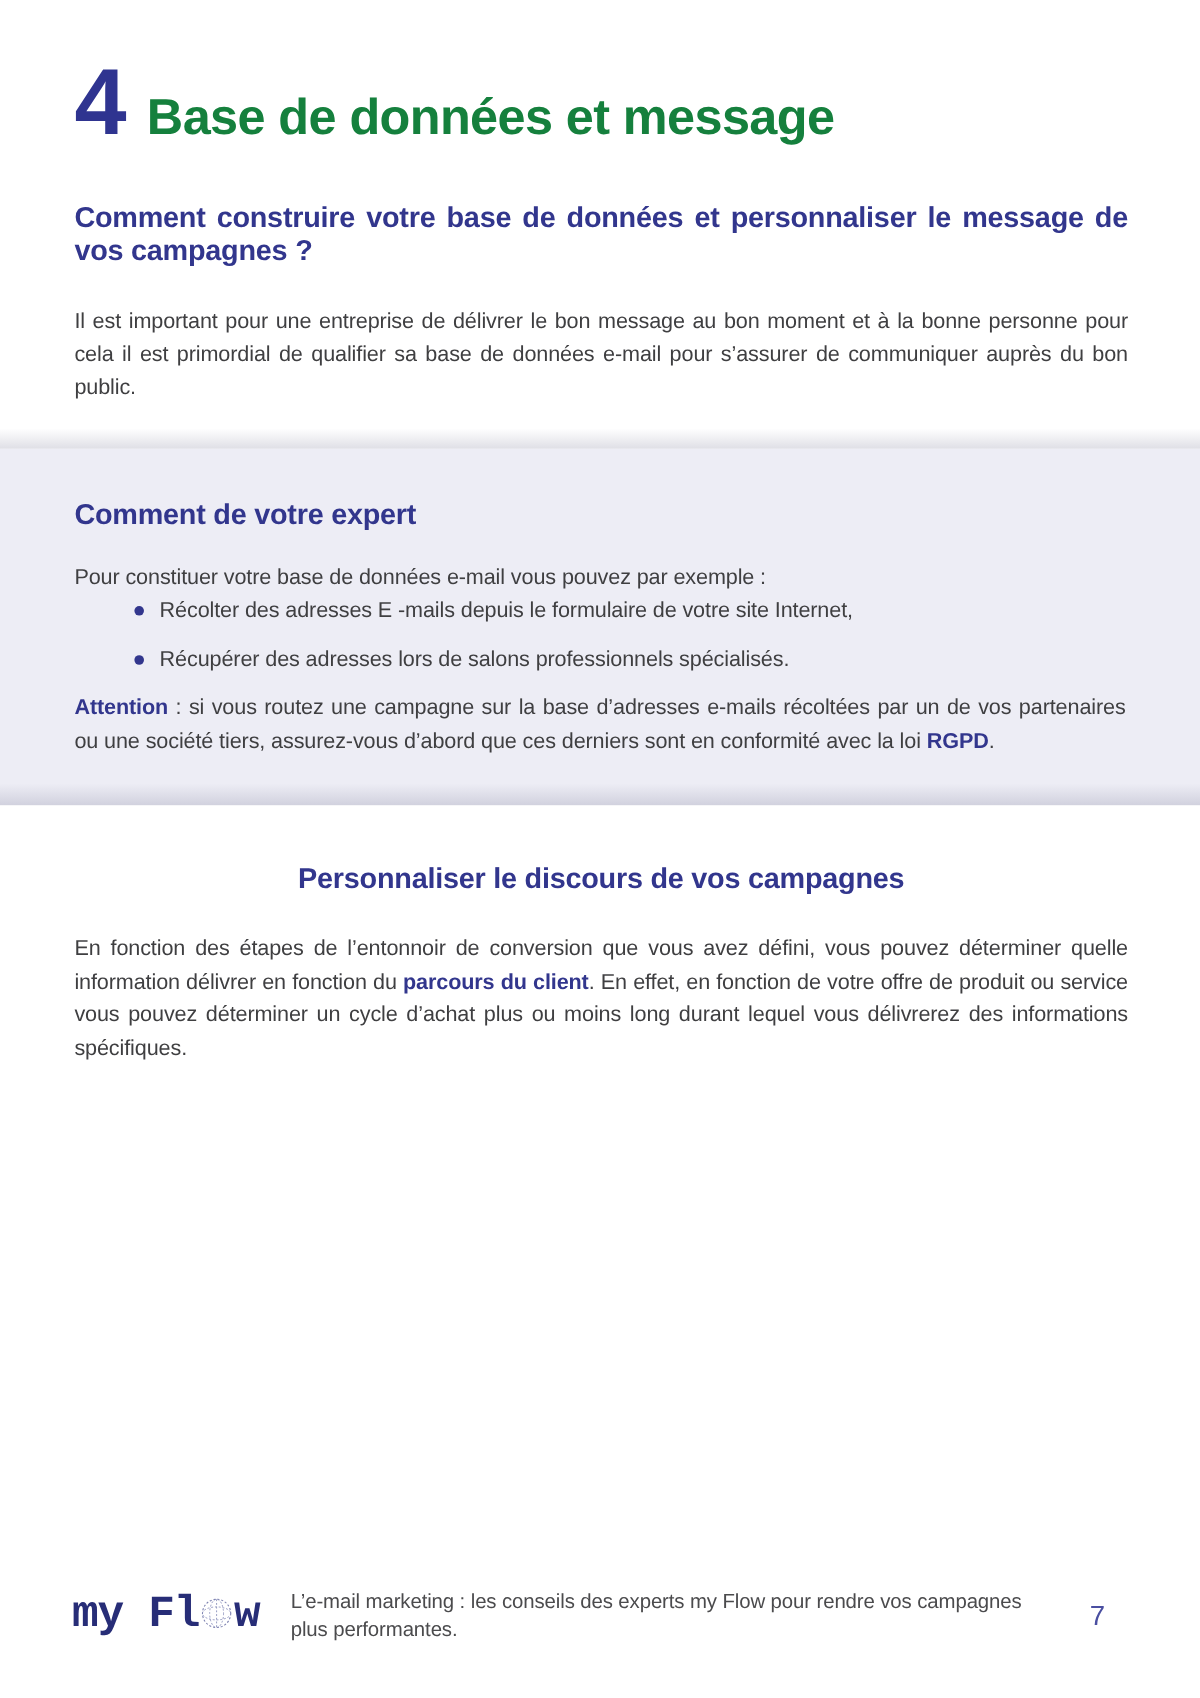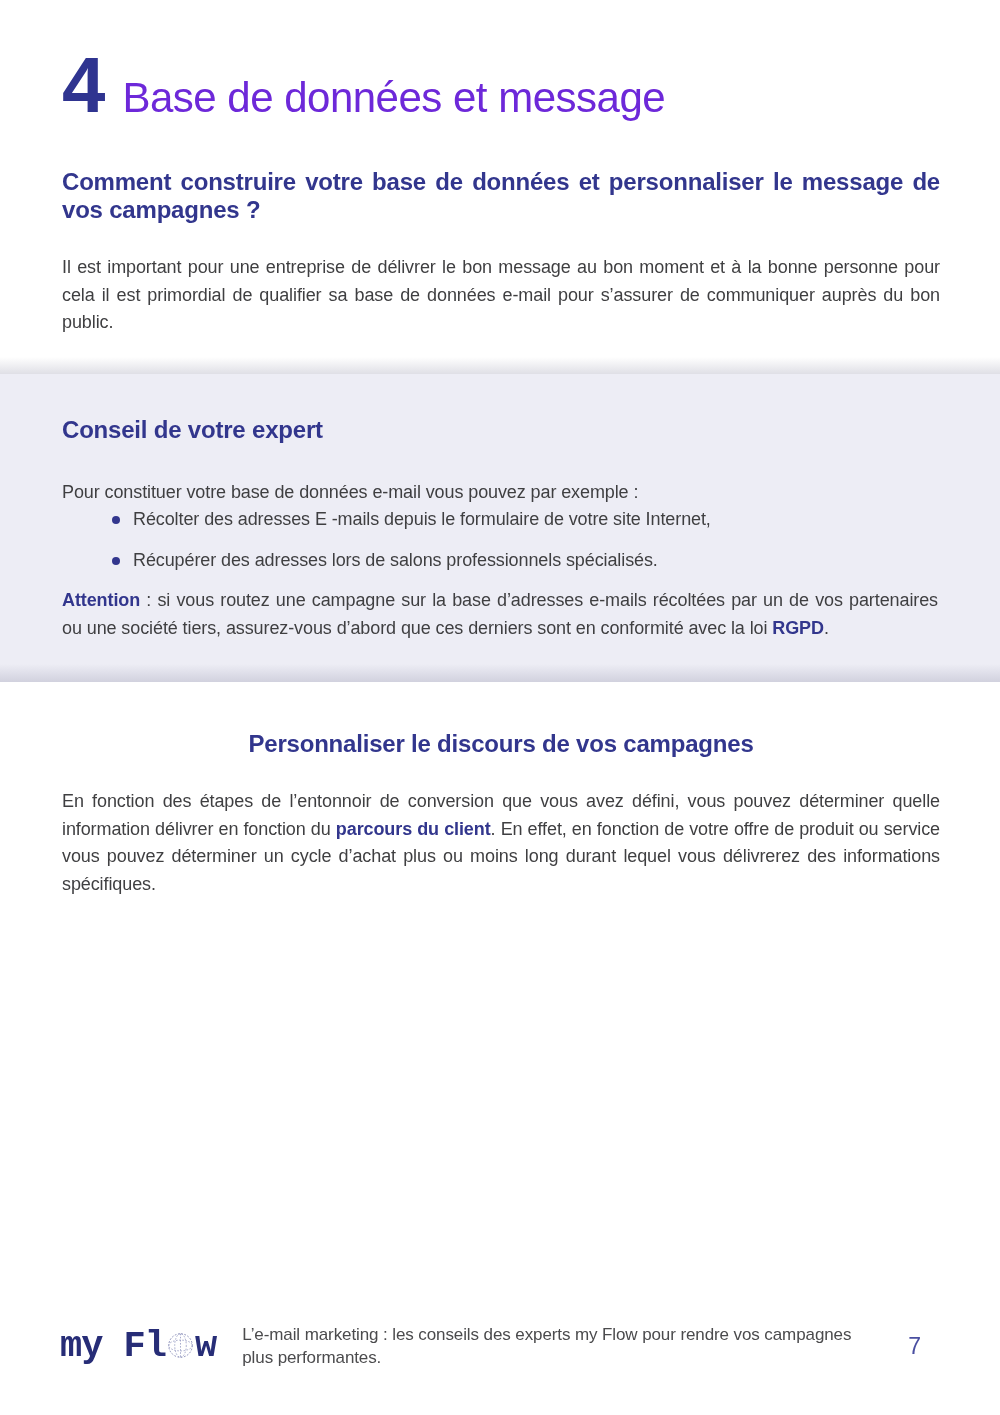--- a/index.html
+++ b/index.html
@@ -20,22 +20,22 @@
   .chapter { display: flex; align-items: baseline; margin-top: 48px; }
   .chapter-num {
     font-size: 78px;
     font-weight: 700;
     color: #2f3490;
     line-height: 0.95;
     letter-spacing: -1px;
   }
   .chapter-title {
     font-size: 42px;
-    font-weight: 400;
-    color: #6d28d9;
+    font-weight: 700;
+    color: #15803d;
     margin-left: 18px;
     letter-spacing: -0.5px;
   }
 
   
   h2.navy-heading {
     font-size: 24px;
     line-height: 28px;
     font-weight: 700;
     color: #32368d;
@@ -70,21 +70,21 @@
     padding: 42px 62px 40px 62px;
   }
   .panel::after {
     content: "";
     position: absolute;
     left: 0; right: 0; bottom: 0;
     height: 18px;
     background: linear-gradient(to bottom, rgba(110,110,140,0) 0%, rgba(110,110,140,0.22) 100%);
   }
   .panel h2.navy-heading { text-align: left; }
-  .panel .panel-intro { margin-top: 35px; text-align: left; }
+  .panel .panel-intro { margin-top: 24px; text-align: left; }
   .bullets { list-style: none; padding-left: 50px; }
   .bullets li {
     position: relative;
     font-size: 18px;
     line-height: 27.5px;
     padding-left: 21px;
     margin-bottom: 13px;
     color: #3f3f41;
     letter-spacing: -0.1px;
   }
@@ -147,21 +147,21 @@
   </header>
 
   <section class="intro pad">
     <h2 class="navy-heading">Comment construire votre base de données et personnaliser le message de vos campagnes ?</h2>
     <p class="body">Il est important pour une entreprise de délivrer le bon message au bon moment et à la bonne personne pour cela il est primordial de qualifier sa base de données e-mail pour s’assurer de communiquer auprès du bon public.</p>
   </section>
 
   <div class="shadow-band"></div>
 
   <section class="panel">
-    <h2 class="navy-heading">Conseil de votre expert</h2>
+    <h2 class="navy-heading">Comment de votre expert</h2>
     <p class="body panel-intro">Pour constituer votre base de données e-mail vous pouvez par exemple :</p>
     <ul class="bullets">
       <li>Récolter des adresses E -mails depuis le formulaire de votre site Internet,</li>
       <li>Récupérer des adresses lors de salons professionnels spécialisés.</li>
     </ul>
     <p class="body attention"><span class="navy-bold">Attention</span><span> : si vous routez une campagne sur la base d’adresses e-mails récoltées par un de vos partenaires ou une société tiers, assurez-vous d’abord que ces derniers sont en conformité avec la loi </span><span class="navy-bold">RGPD</span><span>.</span></p>
   </section>
 
   <section class="personalize pad">
     <h2 class="navy-heading">Personnaliser le discours de vos campagnes</h2>

